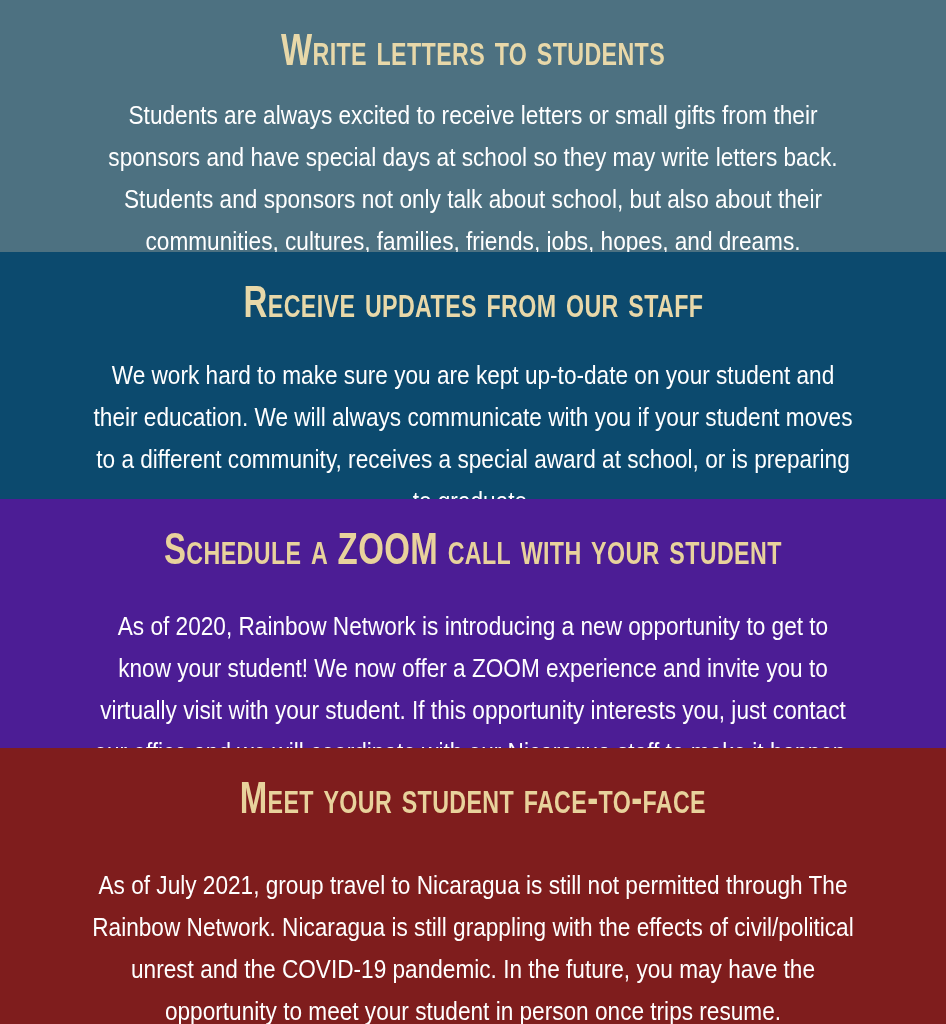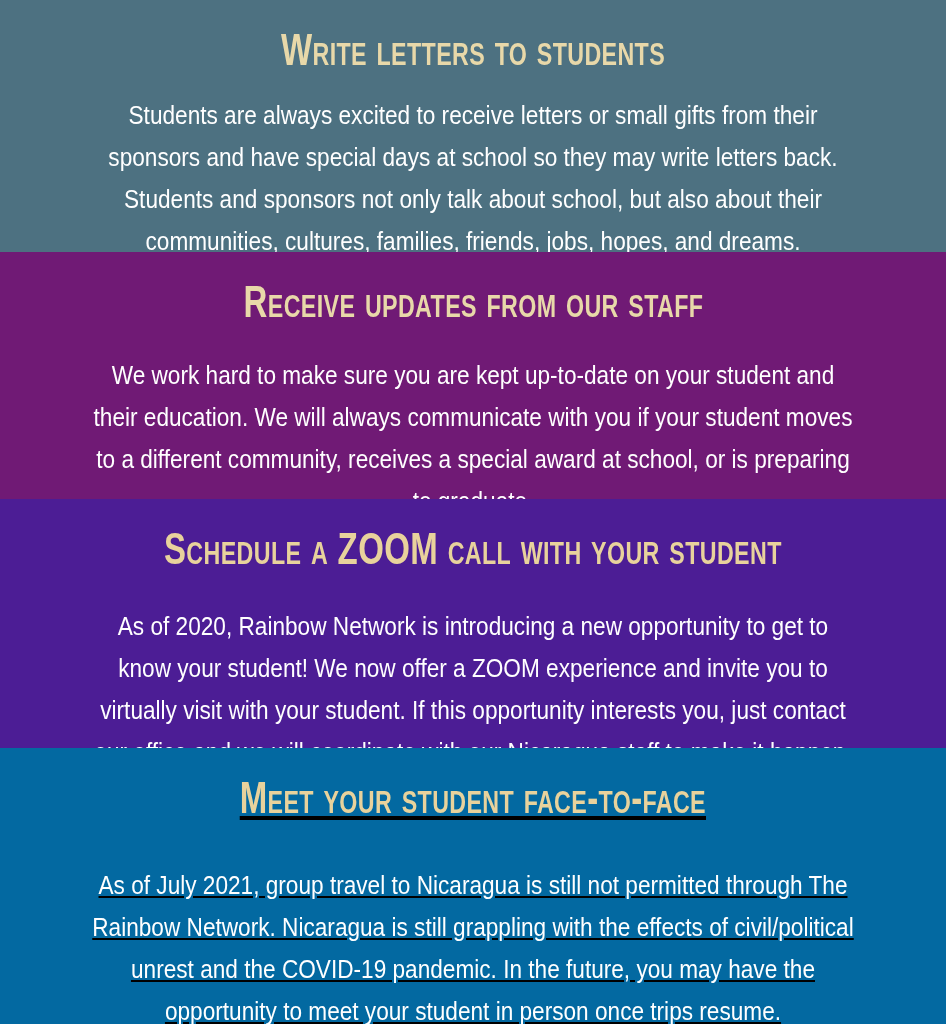--- a/index.html
+++ b/index.html
@@ -59,37 +59,37 @@
 <div class="canvas">
 
   <section class="section section-1" style="background-color: rgb(77, 113, 129);">
     <h2 class="heading" style="color: rgb(232, 216, 169);">Write letters to students</h2>
     <p class="body-text" style="color: rgb(255, 255, 255);">Students are always excited to receive letters or small gifts from their
 sponsors and have special days at school so they may write letters back.
 Students and sponsors not only talk about school, but also about their
 communities, cultures, families, friends, jobs, hopes, and dreams.</p>
   </section>
 
-  <section class="section section-2" style="background-color: #701a75;">
+  <section class="section section-2" style="background-color: #0c4a6e;">
     <h2 class="heading" style="color: rgb(232, 216, 169);">Receive updates from our staff</h2>
     <p class="body-text" style="color: rgb(255, 255, 255);">We work hard to make sure you are kept up-to-date on your student and
 their education. We will always communicate with you if your student moves
 to a different community, receives a special award at school, or is preparing
 to graduate.</p>
   </section>
 
   <section class="section section-3" style="background-color: #4c1d95;">
     <h2 class="heading" style="color: rgb(232, 210, 156);">Schedule a ZOOM call with your student</h2>
     <p class="body-text" style="color: rgb(255, 255, 255);">As of 2020, Rainbow Network is introducing a new opportunity to get to
 know your student! We now offer a ZOOM experience and invite you to
 virtually visit with your student. If this opportunity interests you, just contact
 our office and we will coordinate with our Nicaragua staff to make it happen.</p>
   </section>
 
-  <section class="section section-4" style="background-color: #0369a1; text-decoration: underline;">
+  <section class="section section-4" style="background-color: #7f1d1d;">
     <h2 class="heading" style="color: rgb(232, 210, 156);">Meet your student face-to-face</h2>
     <p class="body-text" style="color: rgb(255, 255, 255);">As of July 2021, group travel to Nicaragua is still not permitted through The
 Rainbow Network. Nicaragua is still grappling with the effects of civil/political
 unrest and the COVID-19 pandemic. In the future, you may have the
 opportunity to meet your student in person once trips resume.</p>
   </section>
 
 </div>
 
 </body></html>

